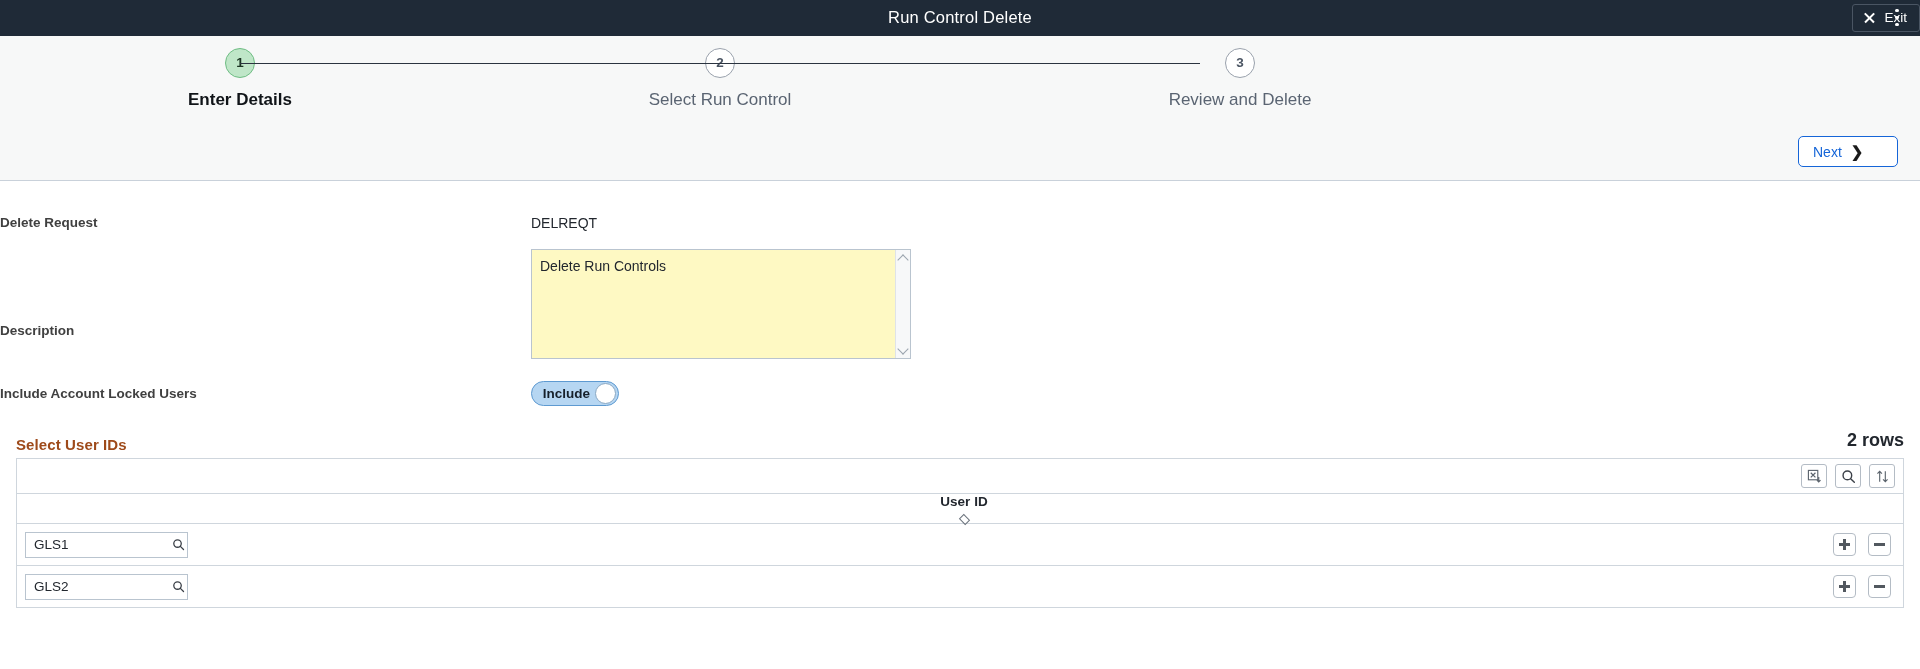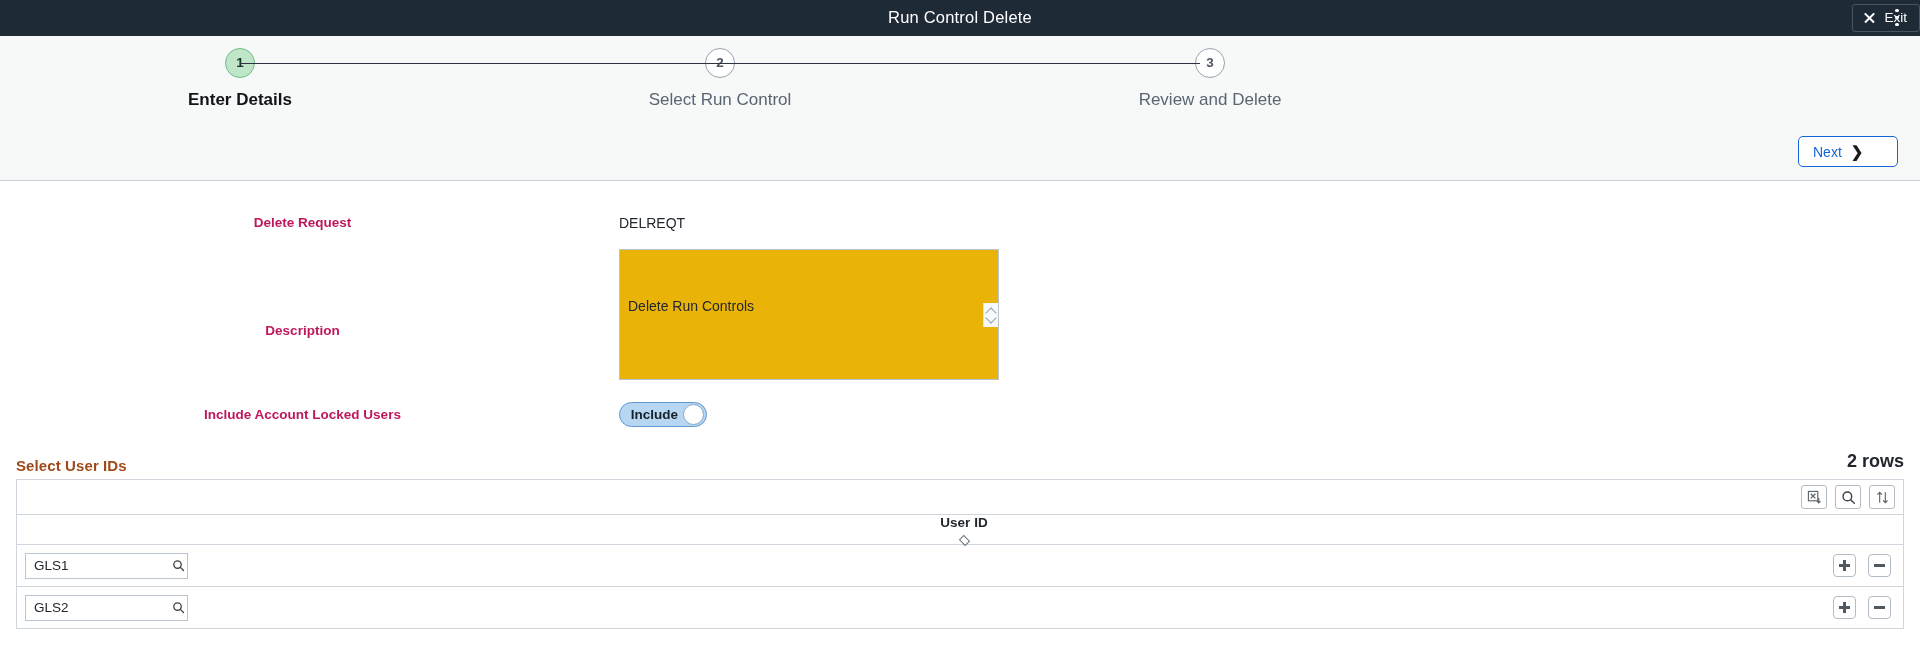--- a/index.html
+++ b/index.html
@@ -169,46 +169,45 @@
 
   
   .content { padding: 0 0 0 0; background: #ffffff; }
 
   .field-row {
     display: flex;
     align-items: flex-start;
     margin-top: 0;
   }
   .field-label {
-    width: 619px;
-    text-align: center;
+    width: 531px;
+    text-align: left;
     padding-right: 14px;
     font-size: 13.5px;
     font-weight: bold;
-    color: #be185d;
+    color: #404040;
     flex: 0 0 auto;
   }
 
   #row-delete-request { padding-top: 34px; }
   .static-value {
     font-size: 14px;
     color: #22272e;
     padding-top: 0px;
   }
 
   #row-description { padding-top: 18px; }
   #row-description .field-label { padding-top: 74px; }
   .textarea-wrap {
     width: 380px;
-    height: 131px;
+    height: 110px;
     border: 1px solid #b9c4cf;
-    background: #eab308;
-    position: relative;
-    display: flex;
-    align-items: center;
+    background: #fef9c3;
+    position: relative;
+    display: flex;
   }
   .textarea-body {
     flex: 1 1 auto;
     padding: 7px 8px;
     font-size: 14px;
     color: #22272e;
     border: none;
     outline: none;
     resize: none;
     font-family: "Liberation Sans", sans-serif;
@@ -412,21 +411,21 @@
     <div class="step active" style="left:240px;">
       <div class="step-circle">1</div>
       <div class="step-label">Enter Details</div>
     </div>
 
     <div class="step" style="left:720px;">
       <div class="step-circle">2</div>
       <div class="step-label">Select Run Control</div>
     </div>
 
-    <div class="step" style="left:1210px;">
+    <div class="step" style="left:1240px;">
       <div class="step-circle">3</div>
       <div class="step-label">Review and Delete</div>
     </div>
   </div>
 
   <div class="next-row">
     <button class="next-btn">
       <span>Next</span>
       <span class="next-chev">❯</span>
     </button>

